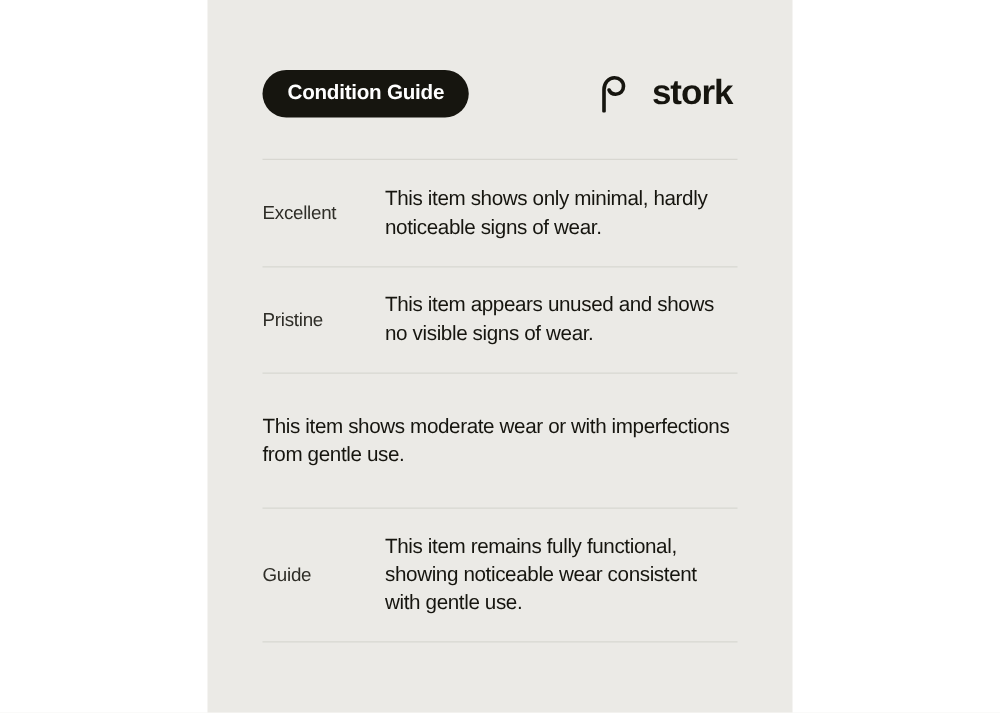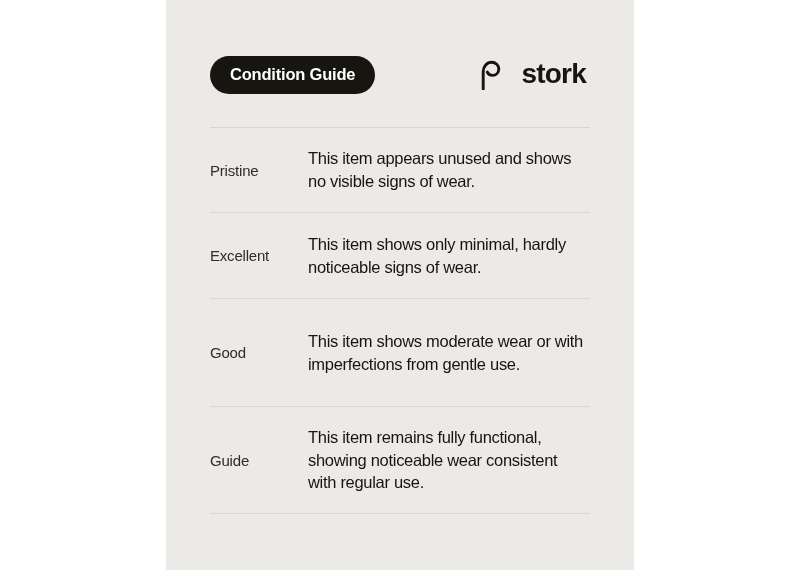--- a/index.html
+++ b/index.html
@@ -147,36 +147,35 @@
             <svg viewBox="0 0 22 30" width="22" height="30" aria-hidden="true">
               <path d="M3.2 29V11.6C3.2 6.3 7.0 2.2 11.6 2.2c4.2 0 7.2 3.0 7.2 6.8 0 3.7-2.7 6.4-6.3 6.4-2.6 0-4.5-1.5-5.2-3.4" fill="none" stroke="#16150f" stroke-width="2.9" stroke-linecap="round" stroke-linejoin="round"></path>
             </svg>
           </span>
           <span class="brand-name">stork</span>
         </div>
       </div>
 
       <div class="table">
 
+        <div class="row row-excellent">
+          <div class="term">Excellent</div>
+          <div class="desc">This item shows only minimal, hardly noticeable signs of wear.</div>
+        </div>
+
         <div class="row row-pristine">
           <div class="term">Pristine</div>
           <div class="desc">This item appears unused and shows no visible signs of wear.</div>
         </div>
 
-        <div class="row row-excellent">
-          <div class="term">Excellent</div>
-          <div class="desc">This item shows only minimal, hardly noticeable signs of wear.</div>
-        </div>
-
         <div class="row row-good">
-          <div class="term">Good</div>
           <div class="desc">This item shows moderate wear or with imperfections from gentle use.</div>
         </div>
 
         <div class="row row-fair row-last">
           <div class="term">Guide</div>
-          <div class="desc">This item remains fully functional, showing noticeable wear consistent with regular use.</div>
+          <div class="desc">This item remains fully functional, showing noticeable wear consistent with gentle use.</div>
         </div>
 
       </div>
     </div>
   </div>
 </div>
 
 </body></html>

